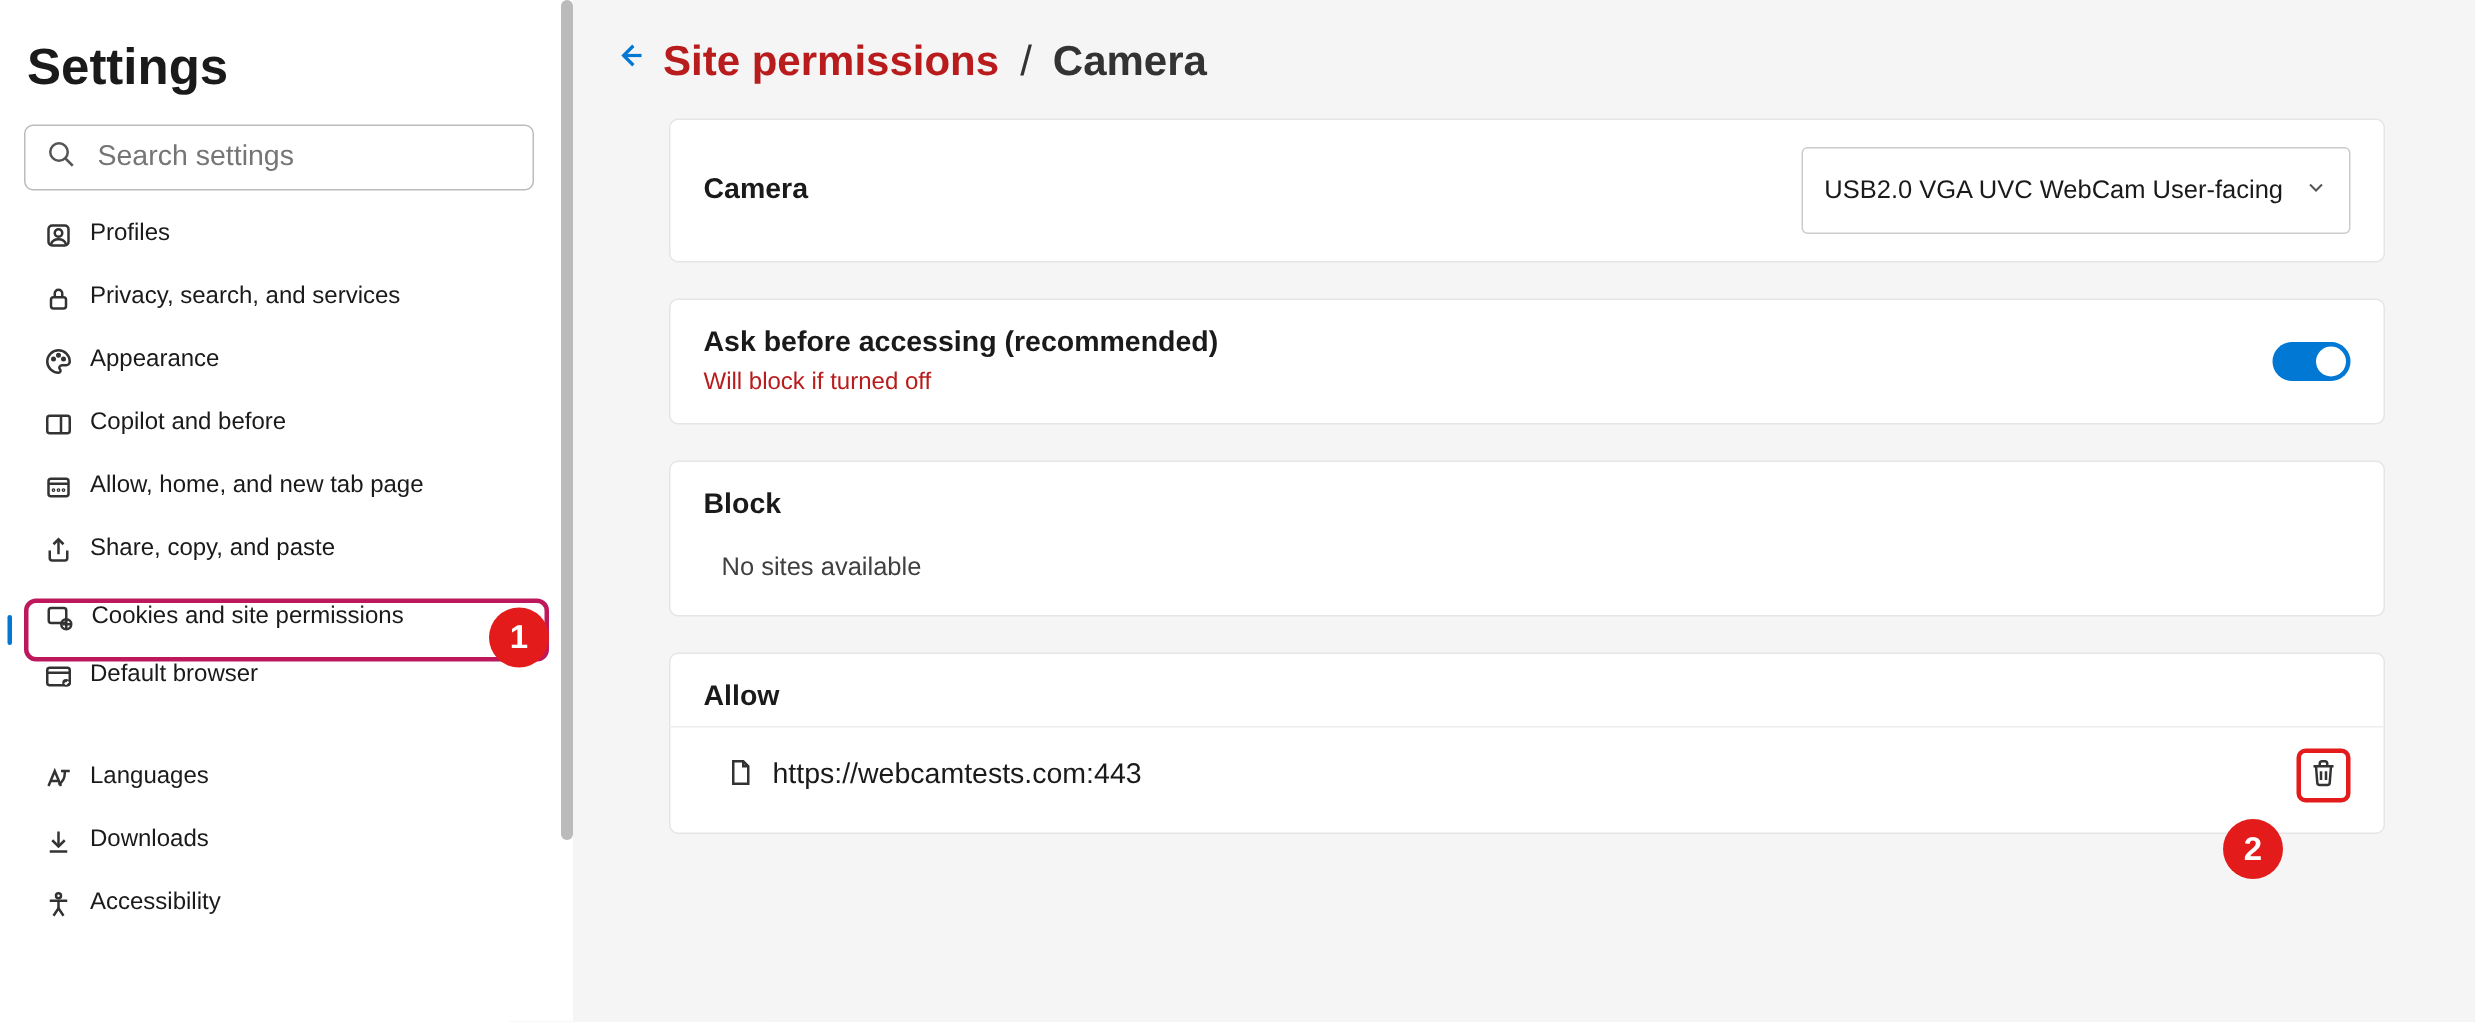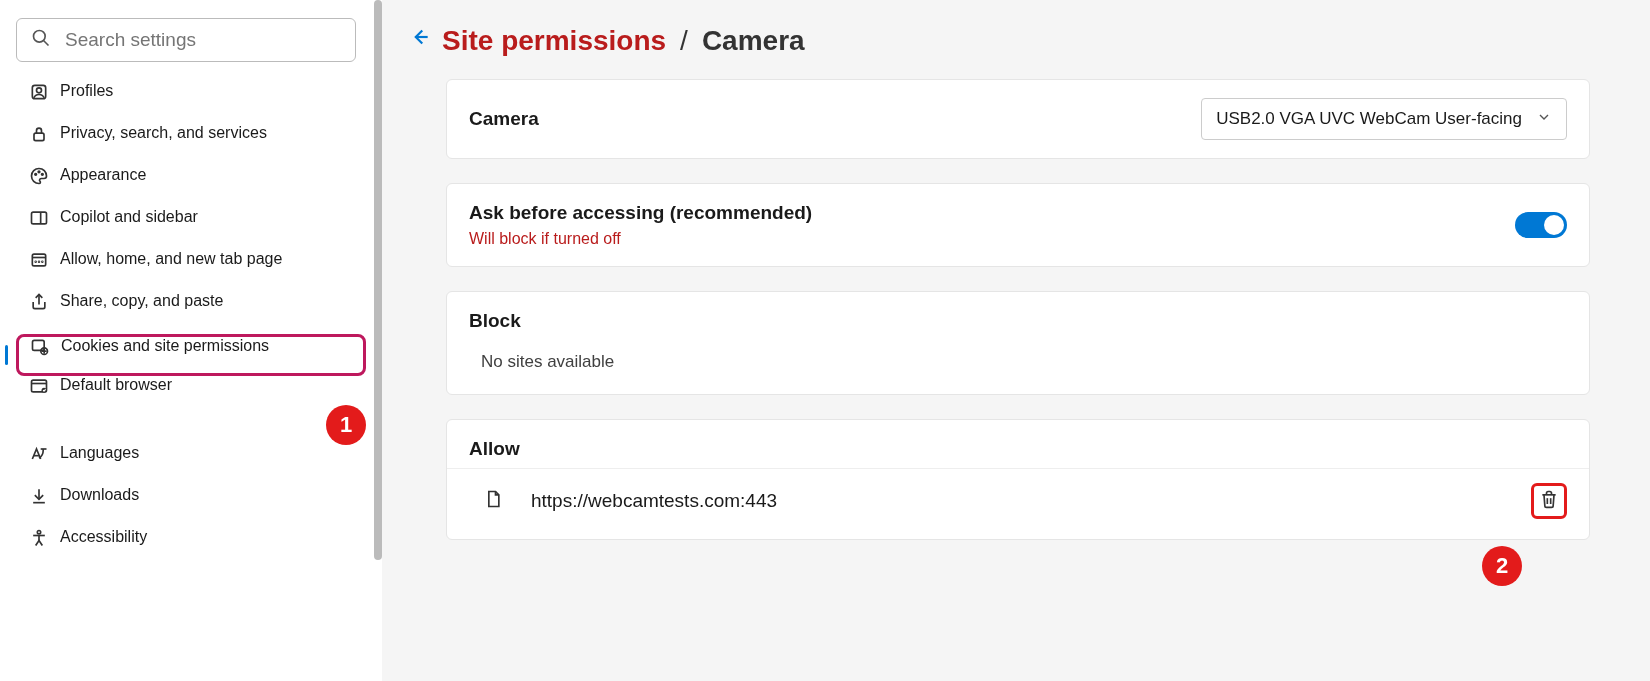--- a/index.html
+++ b/index.html
@@ -99,21 +99,21 @@
   .row {
     display: flex; align-items: center;
     padding: 18px 22px;
   }
   .row-title { font-size: 19px; font-weight: 600; }
   .row-sub { font-size: 16px; color:#b91c1c; margin-top:6px; }
   .spacer { flex:1; }
   .select {
     border: 1px solid #ccc;
     border-radius: 4px;
-    height: 42px;
+    height: 58px;
     display: flex; align-items: center;
     padding: 0 14px;
     font-size: 17px;
     cursor: pointer;
     gap: 14px;
   }
   .select svg { stroke:#555; }
   .toggle {
     width: 52px; height: 26px;
     background: #0078d4;
@@ -131,21 +131,21 @@
     padding: 18px 22px 8px 22px;
     font-size: 19px; font-weight:600;
   }
   .empty {
     padding: 12px 34px 22px 34px;
     font-size: 17px; color:#404040;
   }
   .site-row {
     display:flex; align-items:center;
     padding: 14px 22px 20px 36px;
-    gap: 28px;
+    gap: 12px;
     border-top: 1px solid #eee;
   }
   .site-row .url { font-size: 19px; }
   .trash-wrap {
     border: 3px solid #e31b1b;
     border-radius: 6px;
     padding: 2px;
   }
   .trash-btn {
     width: 26px; height: 26px;
@@ -162,20 +162,21 @@
   }
   .badge1 { left: 326px; top: 405px; }
   .badge2 { right: 128px; top: 546px; }
   .nav-label { white-space: nowrap; }
 </style>
 </head>
 <body>
 
 <div class="sidebar">
   <div class="sidebar-scroll"></div>
+  <h1 class="settings-title">Settings</h1>
 
   <div class="search-wrap">
     <span class="icon">
       <svg width="20" height="20" viewBox="0 0 24 24" fill="none" stroke-width="2">
           <circle cx="10" cy="10" r="7"></circle>
           <line x1="15" y1="15" x2="21" y2="21"></line>
         </svg>
     </span>
     <input type="text" placeholder="Search settings" style="">
   </div>
@@ -211,21 +212,21 @@
         </span>
       <span class="nav-label">Appearance</span>
     </li>
     <li>
       <span class="icon">
           <svg width="20" height="20" viewBox="0 0 24 24" fill="none" stroke-width="2">
             <rect x="3" y="5" width="18" height="14" rx="2"></rect>
             <line x1="14" y1="5" x2="14" y2="19"></line>
           </svg>
         </span>
-      <span class="nav-label">Copilot and sidebar</span>
+      <span class="nav-label">Copilot and before</span>
     </li>
     <li>
       <span class="icon">
           <svg width="20" height="20" viewBox="0 0 24 24" fill="none" stroke-width="2">
             <rect x="4" y="5" width="16" height="14" rx="2"></rect>
             <line x1="4" y1="9" x2="20" y2="9"></line>
             <circle cx="8" cy="14" r="0.5"></circle>
             <circle cx="12" cy="14" r="0.5"></circle>
             <circle cx="16" cy="14" r="0.5"></circle>
           </svg>

